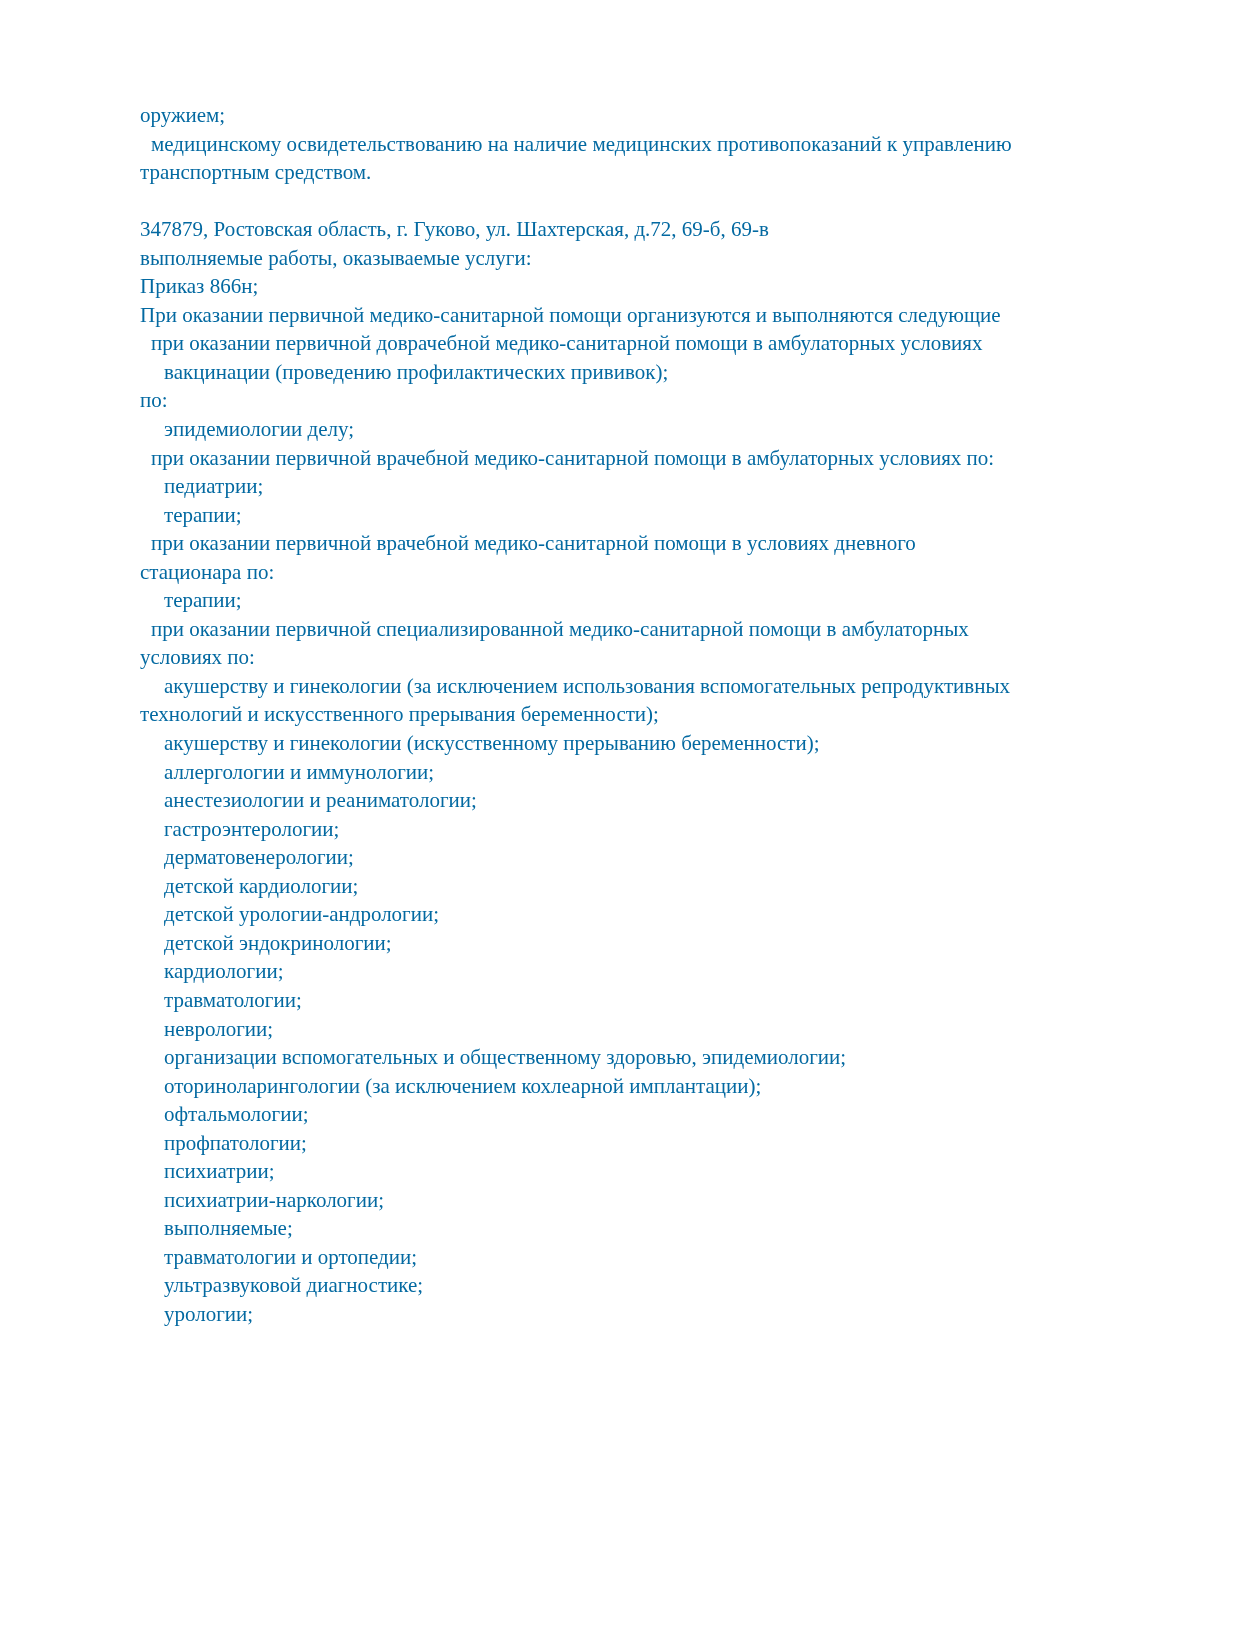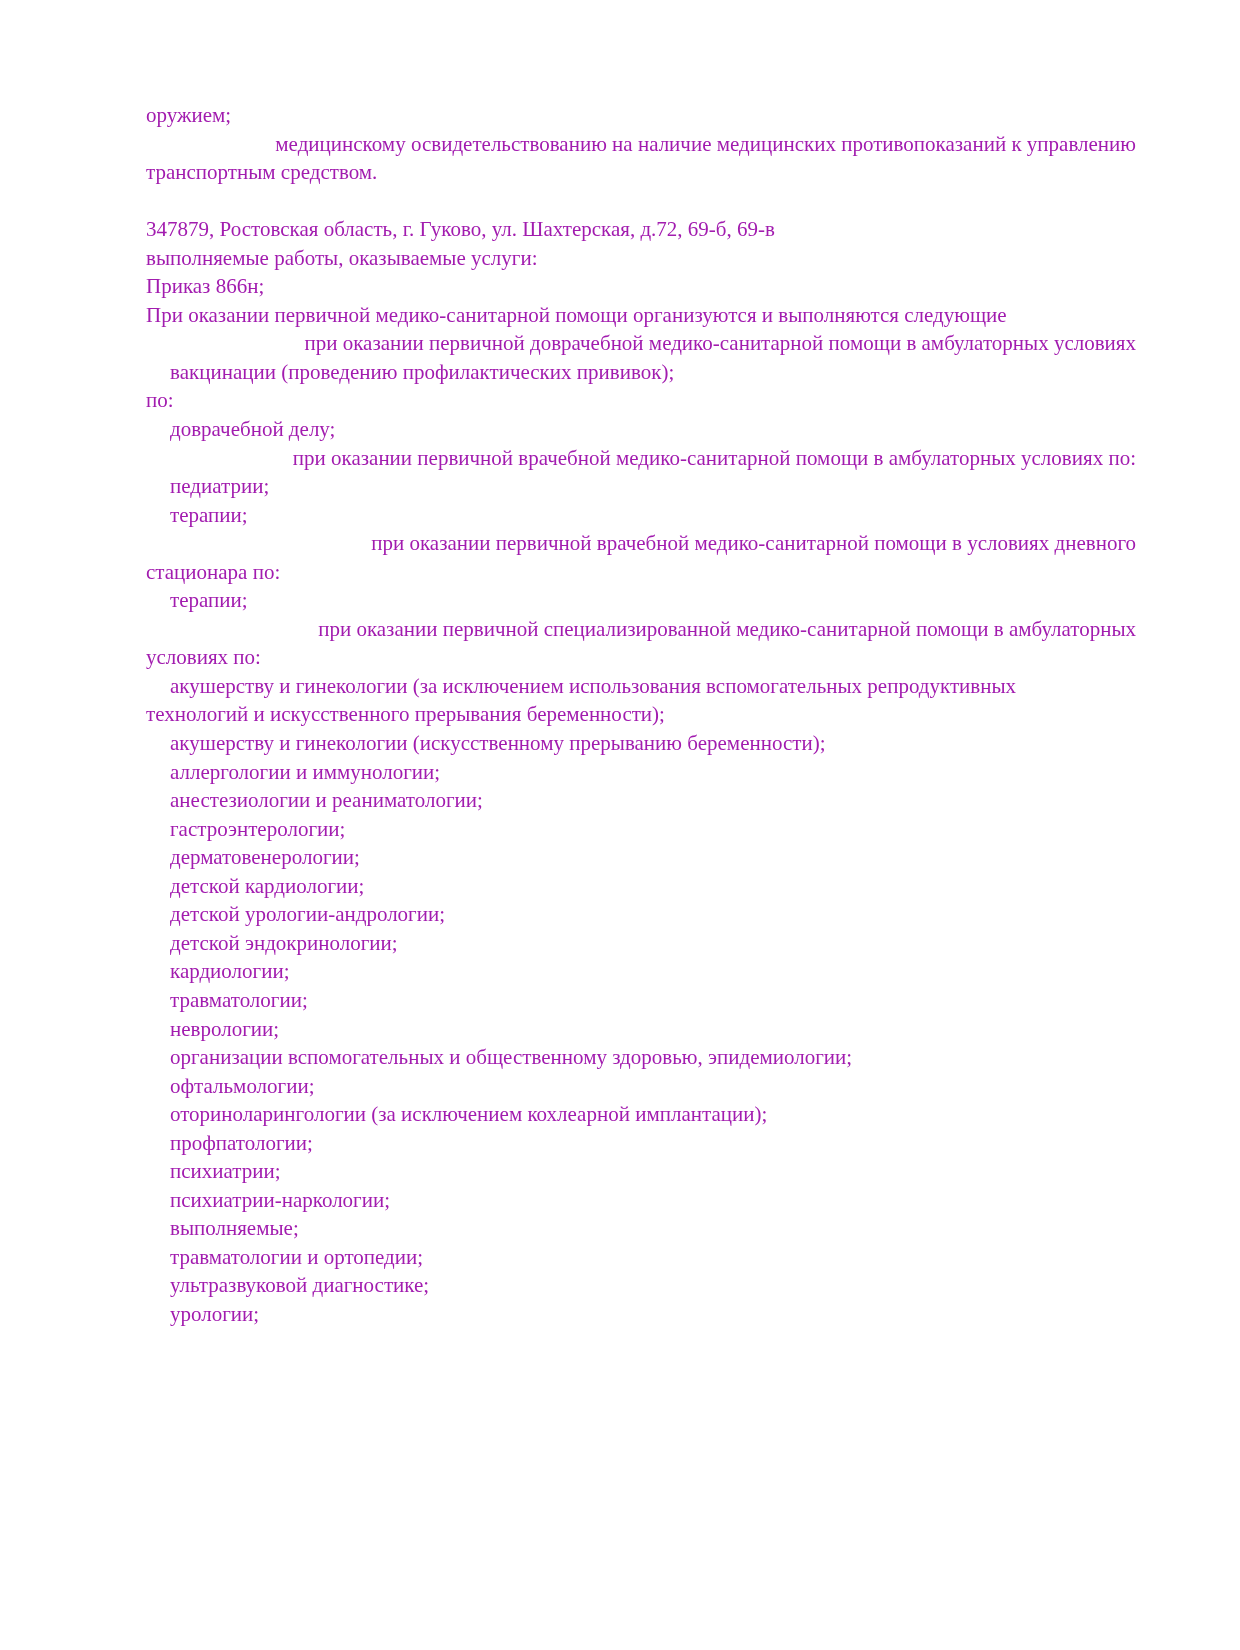--- a/index.html
+++ b/index.html
@@ -16,55 +16,55 @@
     .page {
       position: absolute;
       left: 0;
       top: 0;
       width: 1240px;
       height: 1650px;
       background: #ffffff;
     }
     .text-block {
       position: absolute;
-      left: 146px;
+      left: 140px;
       top: 101px;
       width: 990px;
       font-family: "Liberation Serif", "DejaVu Serif", serif;
       font-size: 21px;
       line-height: 28.55px;
-      color: #a21caf;
+      color: #0369a1;
     }
     .line {
       display: block;
       white-space: pre;
       height: 28.55px;
     }
     .line.blank { }
     .l0 { padding-left: 0; }
-    .l1 { padding-left: 11px; text-align: right; }
+    .l1 { padding-left: 11px; }
     .l2 { padding-left: 24px; }
   </style>
 </head>
 <body>
 
 <div class="page">
   <div class="text-block" id="text-block">
       <span class="line l0">оружием;</span>
       <span class="line l1">медицинскому освидетельствованию на наличие медицинских противопоказаний к управлению</span>
       <span class="line l0">транспортным средством.</span>
       <span class="line l0 blank"></span>
       <span class="line l0">347879, Ростовская область, г. Гуково, ул. Шахтерская, д.72, 69-б, 69-в</span>
       <span class="line l0">выполняемые работы, оказываемые услуги:</span>
       <span class="line l0">Приказ 866н;</span>
       <span class="line l0">При оказании первичной медико-санитарной помощи организуются и выполняются следующие</span>
       <span class="line l1">при оказании первичной доврачебной медико-санитарной помощи в амбулаторных условиях</span>
       <span class="line l2">вакцинации (проведению профилактических прививок);</span>
       <span class="line l0">по:</span>
-      <span class="line l2">доврачебной делу;</span>
+      <span class="line l2">эпидемиологии делу;</span>
       <span class="line l1">при оказании первичной врачебной медико-санитарной помощи в амбулаторных условиях по:</span>
       <span class="line l2">педиатрии;</span>
       <span class="line l2">терапии;</span>
       <span class="line l1">при оказании первичной врачебной медико-санитарной помощи в условиях дневного</span>
       <span class="line l0">стационара по:</span>
       <span class="line l2">терапии;</span>
       <span class="line l1">при оказании первичной специализированной медико-санитарной помощи в амбулаторных</span>
       <span class="line l0">условиях по:</span>
       <span class="line l2">акушерству и гинекологии (за исключением использования вспомогательных репродуктивных</span>
       <span class="line l0">технологий и искусственного прерывания беременности);</span>
@@ -73,22 +73,22 @@
       <span class="line l2">анестезиологии и реаниматологии;</span>
       <span class="line l2">гастроэнтерологии;</span>
       <span class="line l2">дерматовенерологии;</span>
       <span class="line l2">детской кардиологии;</span>
       <span class="line l2">детской урологии-андрологии;</span>
       <span class="line l2">детской эндокринологии;</span>
       <span class="line l2">кардиологии;</span>
       <span class="line l2">травматологии;</span>
       <span class="line l2">неврологии;</span>
       <span class="line l2">организации вспомогательных и общественному здоровью, эпидемиологии;</span>
+      <span class="line l2">оториноларингологии (за исключением кохлеарной имплантации);</span>
       <span class="line l2">офтальмологии;</span>
-      <span class="line l2">оториноларингологии (за исключением кохлеарной имплантации);</span>
       <span class="line l2">профпатологии;</span>
       <span class="line l2">психиатрии;</span>
       <span class="line l2">психиатрии-наркологии;</span>
       <span class="line l2">выполняемые;</span>
       <span class="line l2">травматологии и ортопедии;</span>
       <span class="line l2">ультразвуковой диагностике;</span>
       <span class="line l2">урологии;</span>
     </div>
 </div>
 

